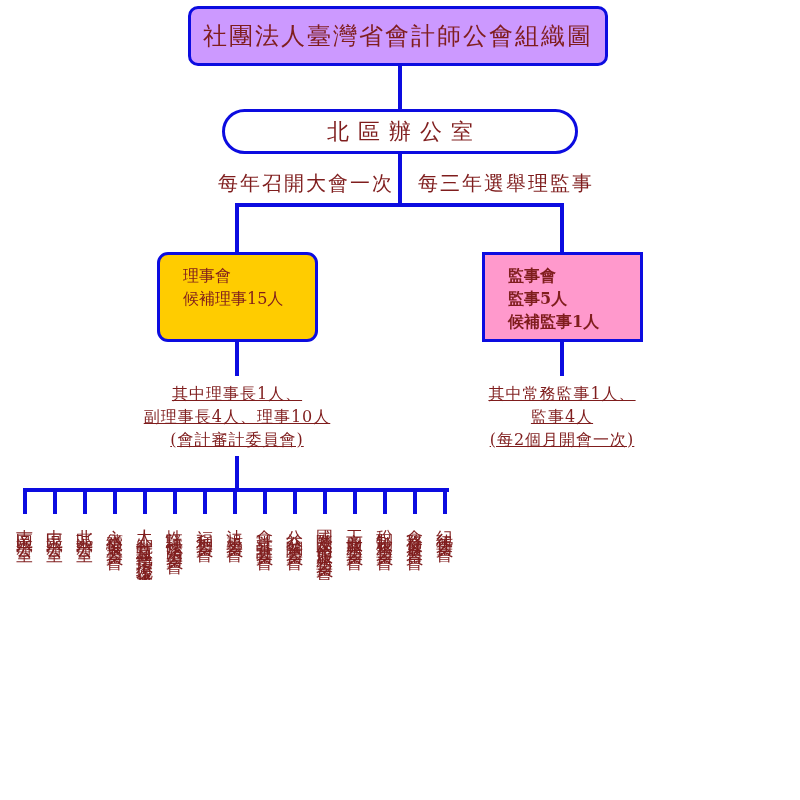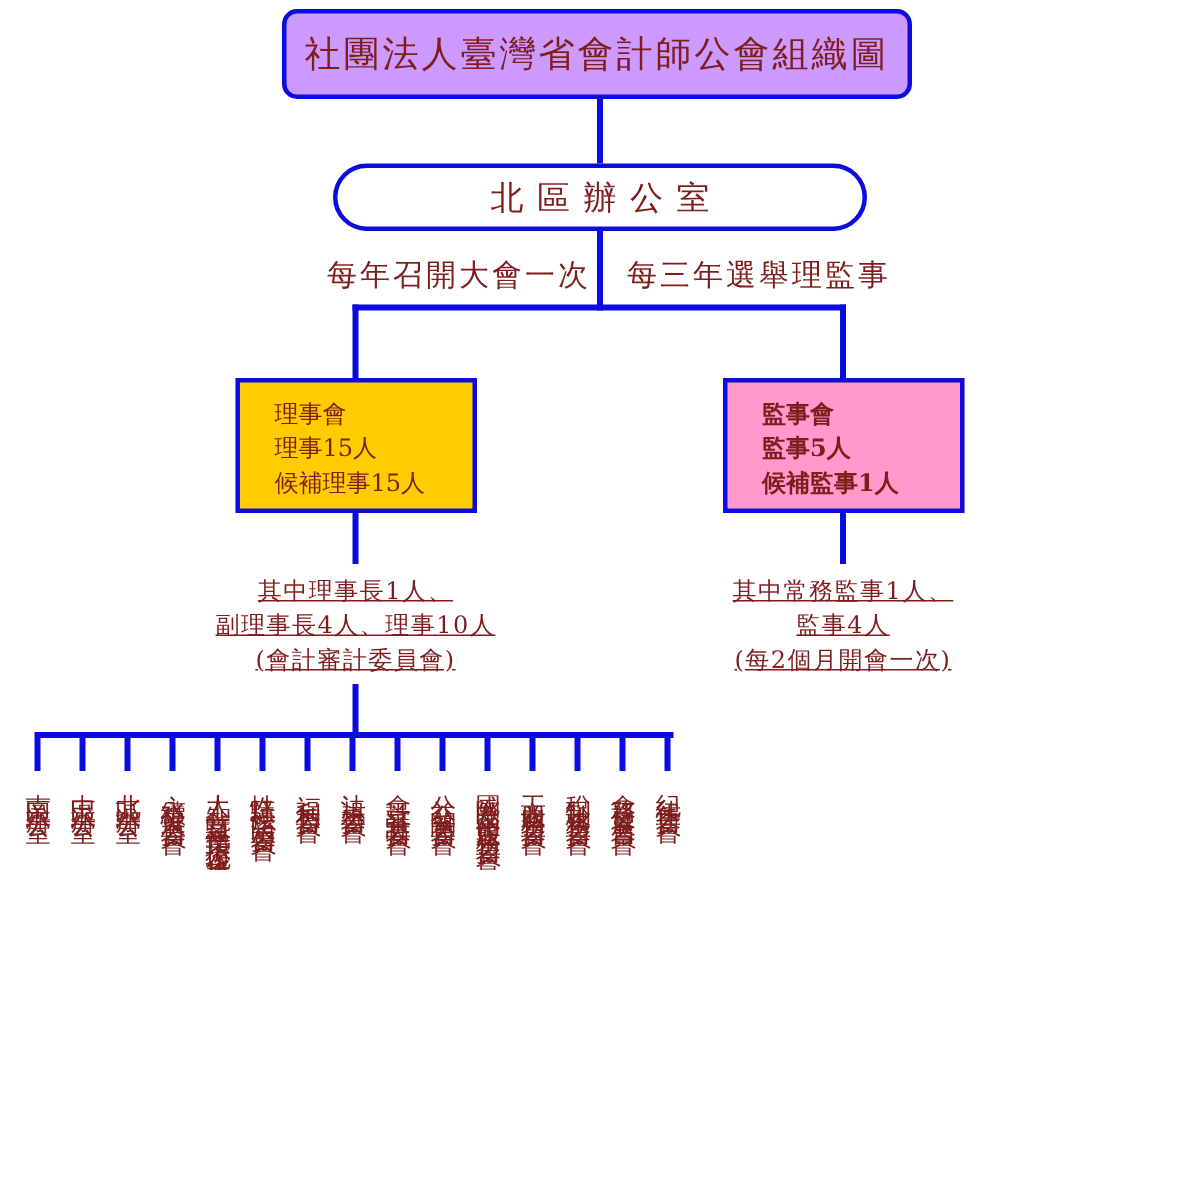--- a/index.html
+++ b/index.html
@@ -65,23 +65,22 @@
 
   <div class="vline" style="left:398px;top:154px;width:4px;height:53px;"></div>
 
   <div class="edge-label" style="left:218px;">每年召開大會一次</div>
   <div class="edge-label" style="left:418px;">每三年選舉理監事</div>
 
   <div class="hline" style="left:235px;top:203px;width:329px;height:4px;"></div>
   <div class="vline" style="left:235px;top:203px;width:4px;height:49px;"></div>
   <div class="vline" style="left:560px;top:203px;width:4px;height:49px;"></div>
 
-  <div class="node org-box" style="left:157px;background:var(--board-fill);">
+  <div class="node org-box" style="left:157px;background:var(--board-fill);border-radius:11px;">
     <div>理事會</div>
-    <div>理事15人</div>
     <div>候補理事15人</div>
   </div>
 
   <div class="node org-box" style="left:482px;background:var(--sup-fill);font-weight:bold;">
     <div>監事會</div>
     <div>監事5人</div>
     <div>候補監事1人</div>
   </div>
 
   <div class="vline" style="left:235px;top:342px;width:4px;height:34px;"></div>

